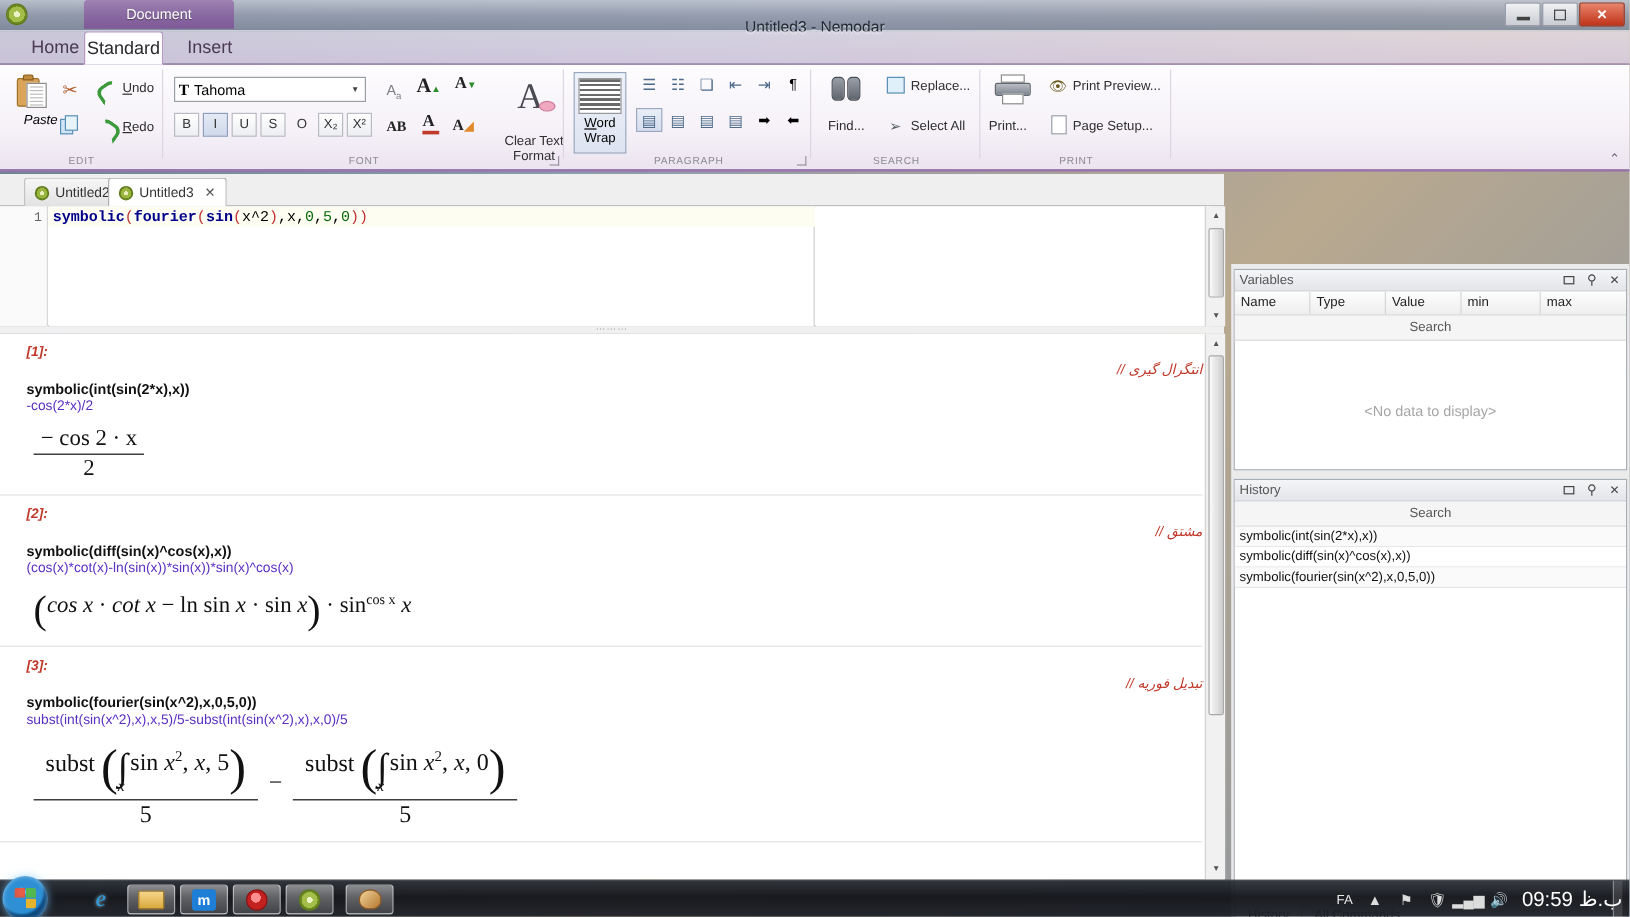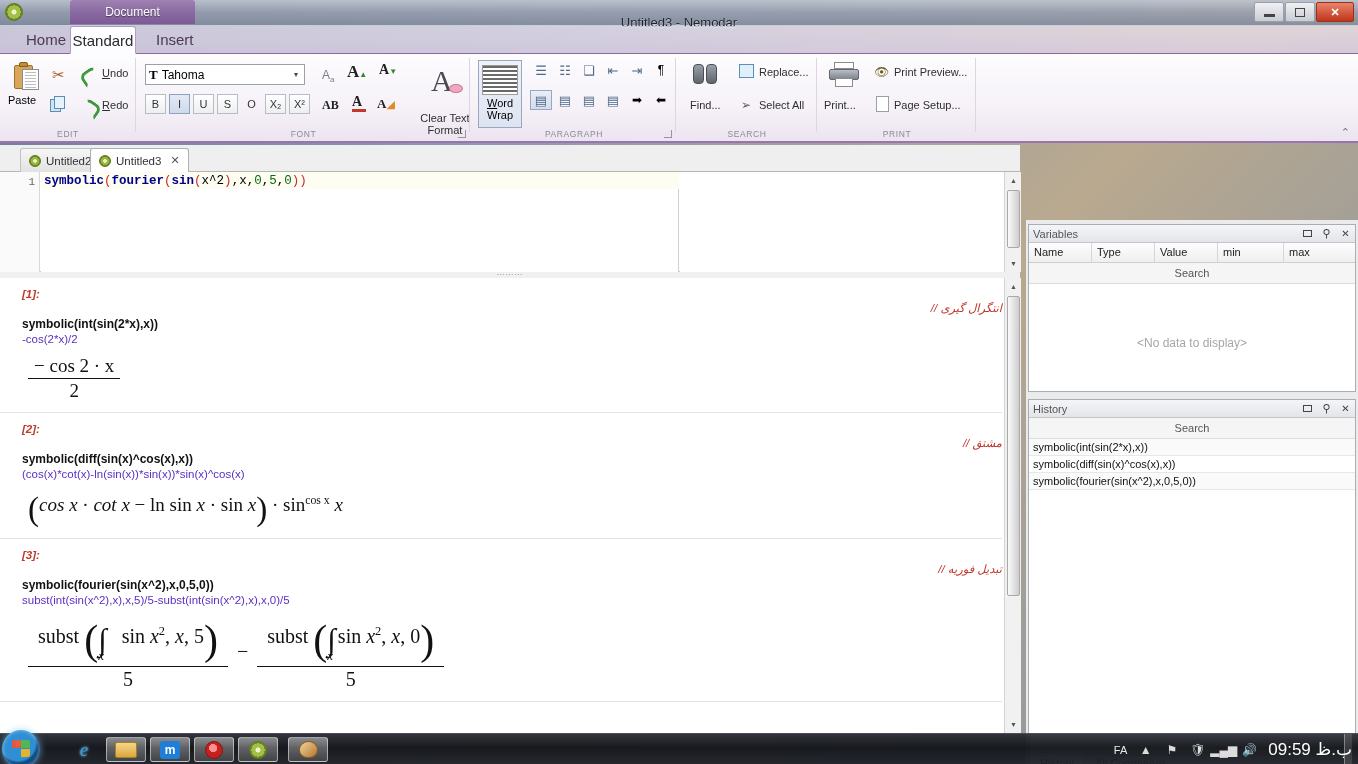--- a/index.html
+++ b/index.html
@@ -88,21 +88,21 @@
   .bigbtn { position:absolute; text-align:center; font-size:11px; color:#2f2f2f; }
   .smbtn  { position:absolute; font-size:11px; color:#2f2f2f; white-space:nowrap; }
 
   
   .clipicon { position:absolute; left:14px; top:8px; width:26px; height:28px; }
   .clipicon .board { position:absolute; left:0; top:3px; width:19px; height:24px; background:#d9a55a; border:1px solid #a06f28; border-radius:2px;}
   .clipicon .clip  { position:absolute; left:5px; top:0px; width:9px; height:5px; background:#c28a3c; border:1px solid #8a5d1d; border-radius:2px 2px 0 0;}
   .clipicon .page  { position:absolute; left:8px; top:7px; width:17px; height:21px; background:#fff; border:1px solid #8d8d8d; }
   .clipicon .page .ln { height:1px; background:#bdbdbd; margin:2px 2px 0 2px;}
 
-  .pastelbl { position:absolute; left:8px; top:40px; width:40px; text-align:left; font-size:11px;}
+  .pastelbl { position:absolute; left:8px; top:40px; width:40px; text-align:right; font-size:11px;font-style:italic;}
 
   .scissors { position:absolute; left:52px; top:12px; font-size:15px; color:#b05a2a; }
   .copyico  { position:absolute; left:50px; top:42px; width:17px; height:16px; }
   .copyico .s1 { position:absolute; left:0; top:3px; width:11px; height:13px; background:#cfe5f5; border:1px solid #5a8fb5;}
   .copyico .s2 { position:absolute; left:4px; top:0px; width:11px; height:13px; background:#e7f3fb; border:1px solid #5a8fb5;}
 
   .arrowico { display:inline-block; width:16px; height:14px; position:relative; vertical-align:middle;}
   .arrowico.undo::before, .arrowico.redo::before {
     content:''; position:absolute; left:1px; top:2px; width:13px; height:9px;
     border:3px solid #3c9a3c; border-bottom-color:transparent; border-right-color:transparent;
@@ -508,21 +508,21 @@
 
   <div class="cell">
     <div class="cellidx">[3]:</div>
     <div class="persian">تبدیل فوریه //</div>
     <div class="cmd">symbolic(fourier(sin(x^2),x,0,5,0))</div>
     <div class="res">subst(int(sin(x^2),x),x,5)/5-subst(int(sin(x^2),x),x,0)/5</div>
     <div class="pretty" style="font-size:20px;">
       <span class="frac" style="vertical-align:middle;">
         <span class="nu" style="padding:0 10px 2px 10px;">
           <span>subst</span>
-          <span class="bigparen" style="font-size:2.1em;">(</span><span class="intsym">∫<span style="position:absolute;left:0;bottom:-7px;font-size:.42em;font-style:italic;">x</span></span><span style="margin-left:15px;">sin <span class="ital">x</span><span class="sup">2</span>, <span class="ital">x</span>, 5</span><span class="bigparen" style="font-size:2.1em;">)</span>
+          <span class="bigparen" style="font-size:2.1em;">(</span><span class="intsym">∫<span style="position:absolute;left:0;bottom:-7px;font-size:.42em;font-style:italic;">x</span></span><span style="margin-left:2px;">sin <span class="ital">x</span><span class="sup">2</span>, <span class="ital">x</span>, 5</span><span class="bigparen" style="font-size:2.1em;">)</span>
         </span>
         <span class="de">5</span>
       </span>
       <span style="margin:0 4px;">−</span>
       <span class="frac" style="vertical-align:middle;">
         <span class="nu" style="padding:0 10px 2px 10px;">
           <span>subst</span>
           <span class="bigparen" style="font-size:2.1em;">(</span><span class="intsym">∫<span style="position:absolute;left:0;bottom:-7px;font-size:.42em;font-style:italic;">x</span></span><span style="margin-left:2px;">sin <span class="ital">x</span><span class="sup">2</span>, <span class="ital">x</span>, 0</span><span class="bigparen" style="font-size:2.1em;">)</span>
         </span>
         <span class="de">5</span>

